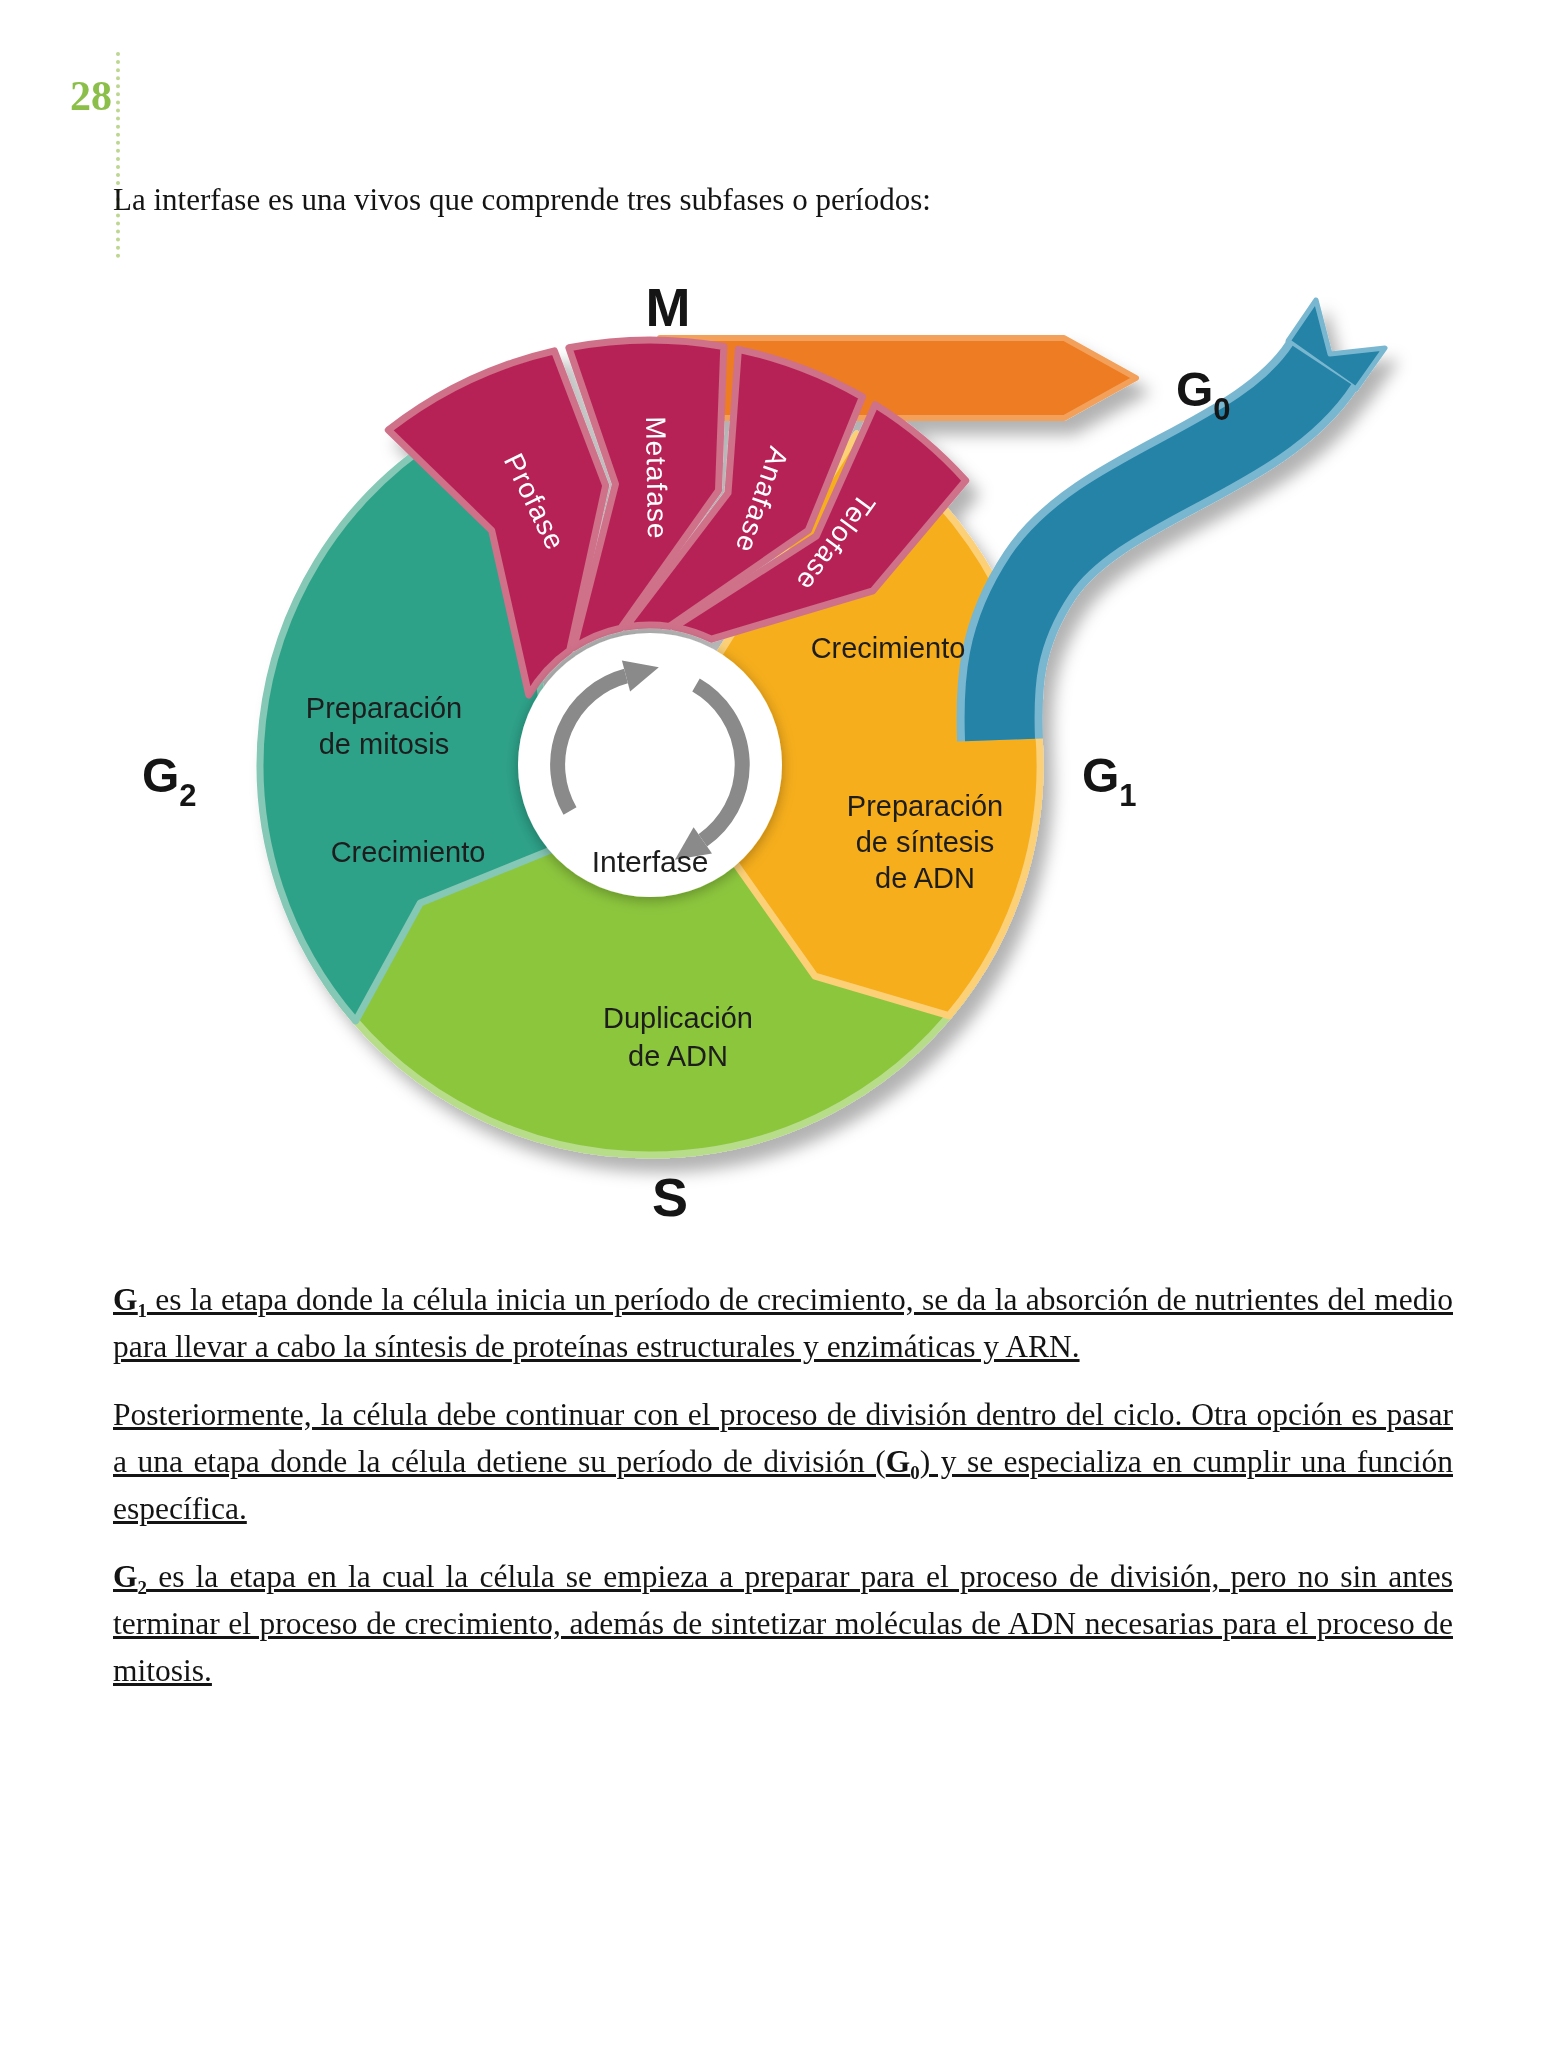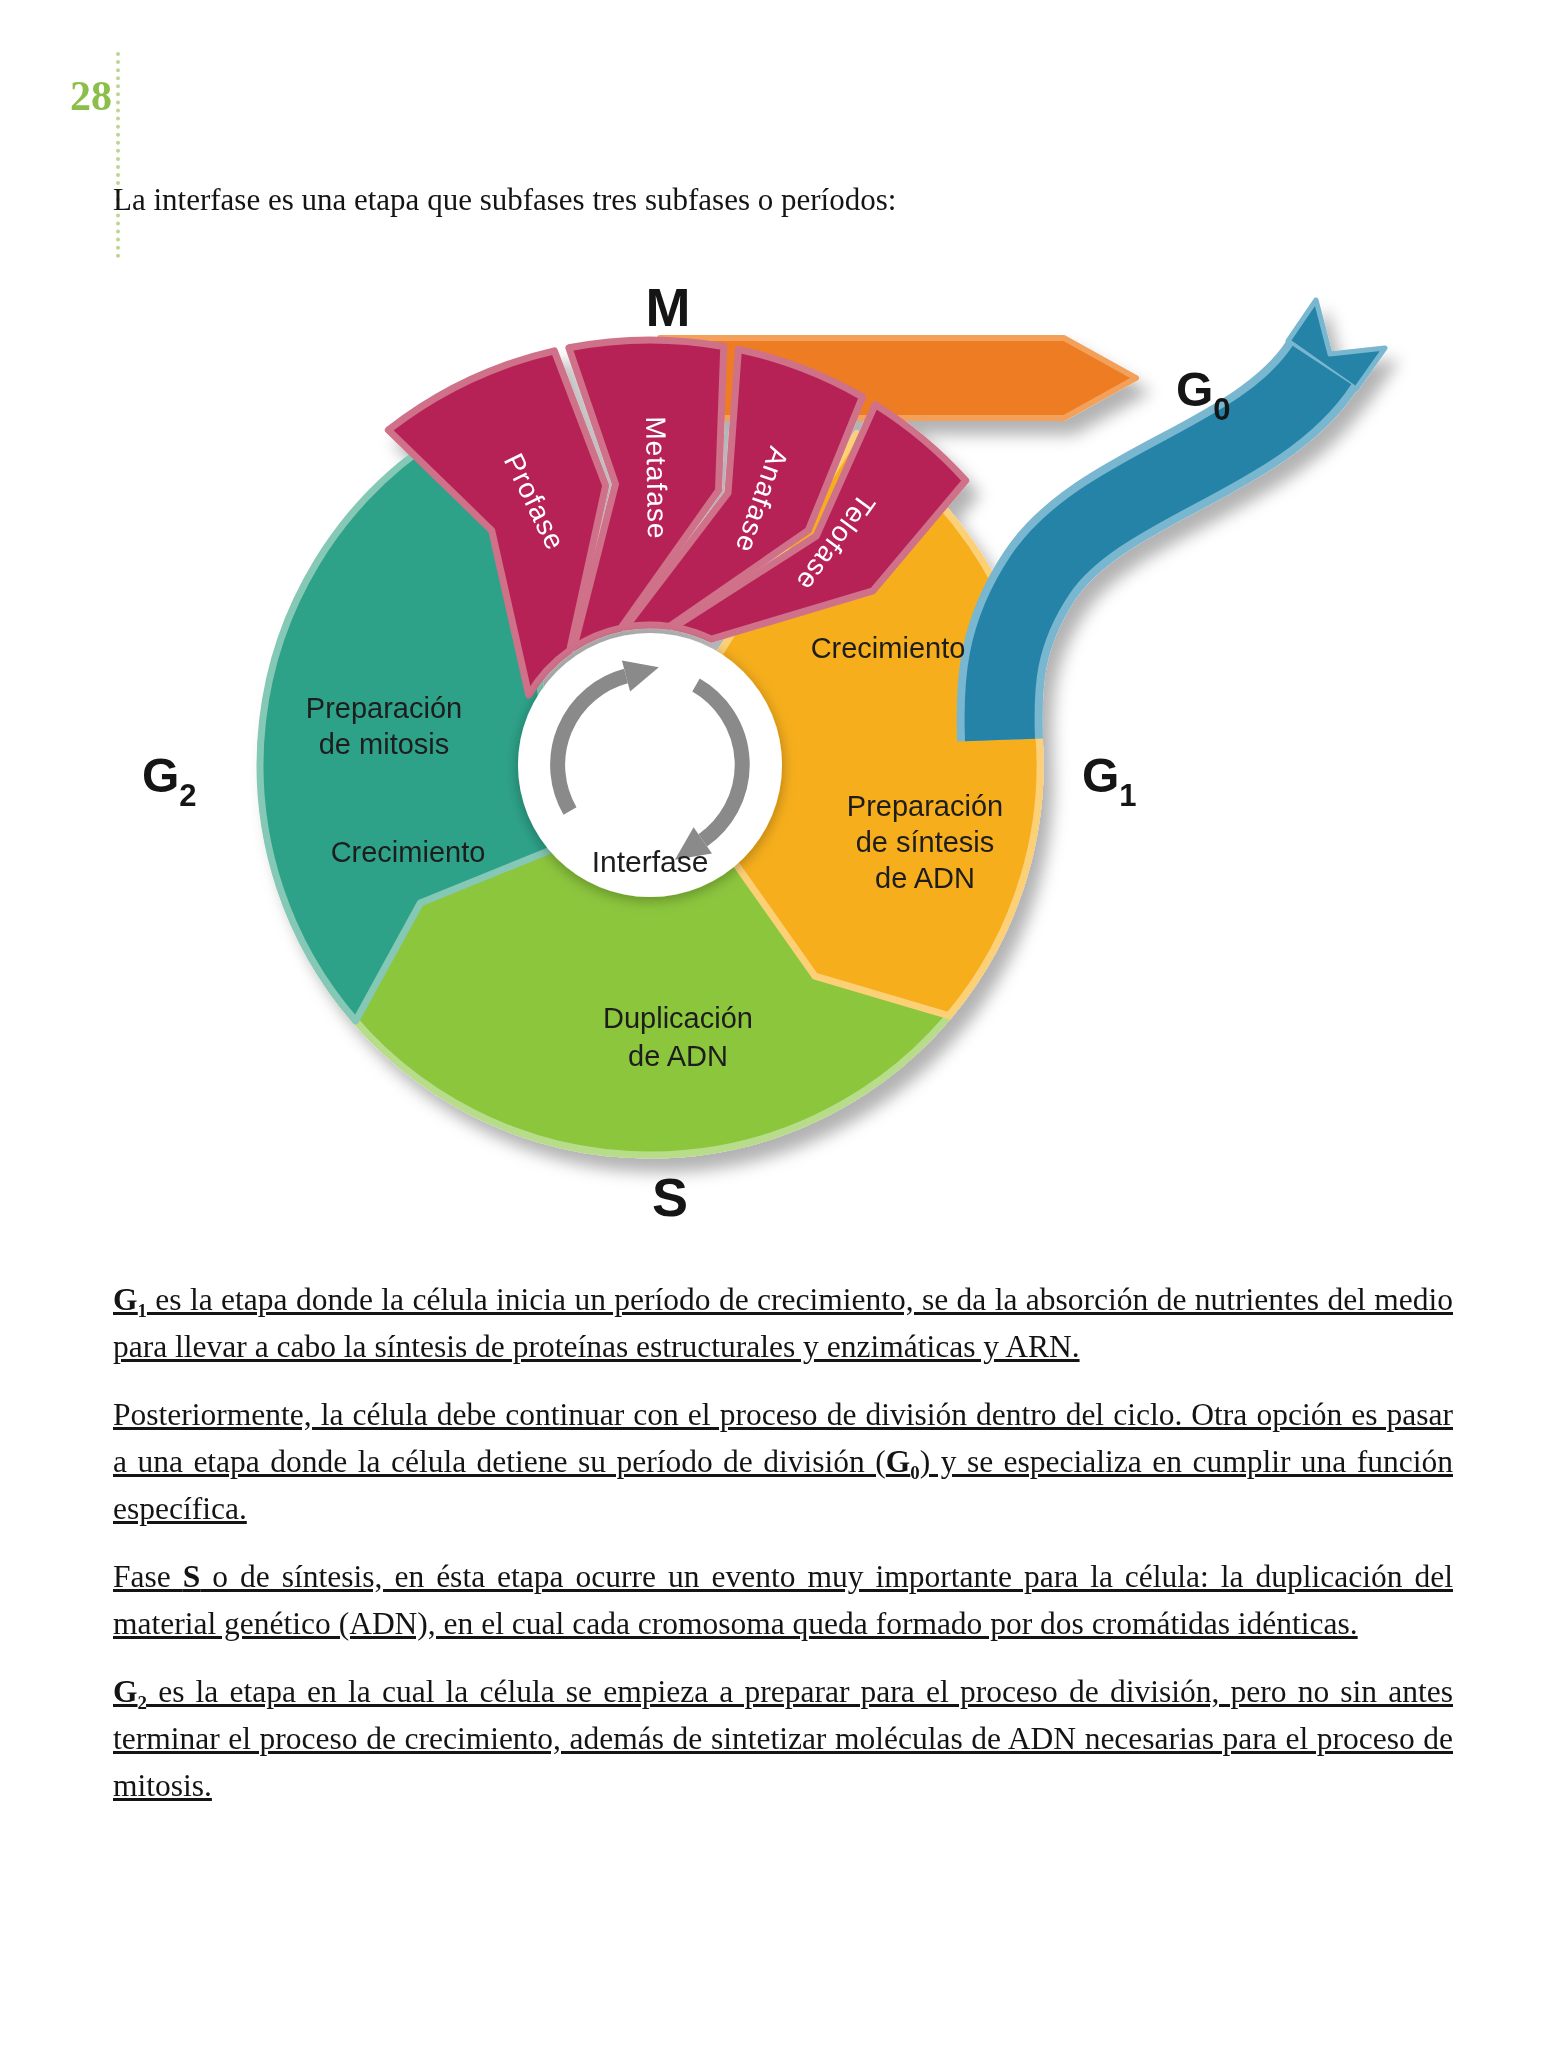--- a/index.html
+++ b/index.html
@@ -24,21 +24,21 @@
           font-style:italic;color:#8cc63f;}
 </style>
 </head>
 <body>
 
 <div class="page">
 
   <div class="pagenum">28</div>
   <div class="dotrule"></div>
 
-  <div class="intro">La interfase es una etapa que subfases tres subfases o períodos:</div>
+  <div class="intro">La interfase es una vivos que comprende tres subfases o períodos:</div>
 
   <div class="diagram-wrap">
     <svg id="cycle-svg" width="1564" height="1080" viewBox="0 0 1564 1080">
       <defs>
         <filter id="shad" x="-20%" y="-20%" width="140%" height="140%">
           <feDropShadow dx="10" dy="14" stdDeviation="8" flood-color="#000000" flood-opacity="0.30"></feDropShadow>
         </filter>
         <filter id="shad2" x="-30%" y="-30%" width="160%" height="160%">
           <feDropShadow dx="0" dy="3" stdDeviation="7" flood-color="#000000" flood-opacity="0.30"></feDropShadow>
         </filter>
@@ -93,18 +93,17 @@
       <text class="seclab" x="678" y="848" text-anchor="middle">Duplicación</text>
       <text class="seclab" x="678" y="886" text-anchor="middle">de ADN</text>
 
       <text class="centerlab" x="650" y="692" text-anchor="middle">Interfase</text>
     </svg>
   </div>
 
   <div class="content">
     <p><span class="lead">G</span><sub class="lead">1</sub><span> es la etapa donde la célula inicia un período de crecimiento, se da la absorción de nutrientes del medio para llevar a cabo la síntesis de proteínas estructurales y enzimáticas y ARN.</span></p>
     <p><span>Posteriormente, la célula debe continuar con el proceso de división dentro del ciclo. Otra opción es pasar a una etapa donde la célula detiene su período de división (</span><span class="lead">G</span><sub class="lead">0</sub><span>) y se especializa en cumplir una función específica.</span></p>
-    <p><span>Fase </span><span class="lead">S</span><span> o de síntesis, en ésta etapa ocurre un evento muy importante para la célula: la duplicación del material genético (ADN), en el cual cada cromosoma queda formado por dos cromátidas idénticas.</span></p>
     <p><span class="lead">G</span><sub class="lead">2</sub><span> es la etapa en la cual la célula se empieza a preparar para el proceso de división, pero no sin antes terminar el proceso de crecimiento, además de sintetizar moléculas de ADN necesarias para el proceso de mitosis.</span></p>
   </div>
 
 
 </div>
 
 </body></html>

